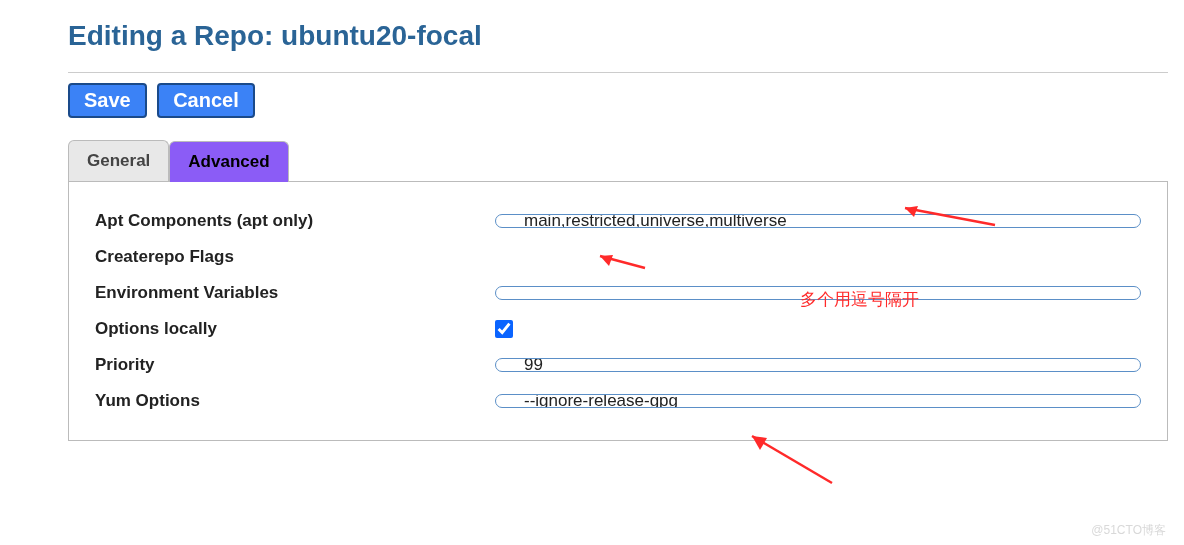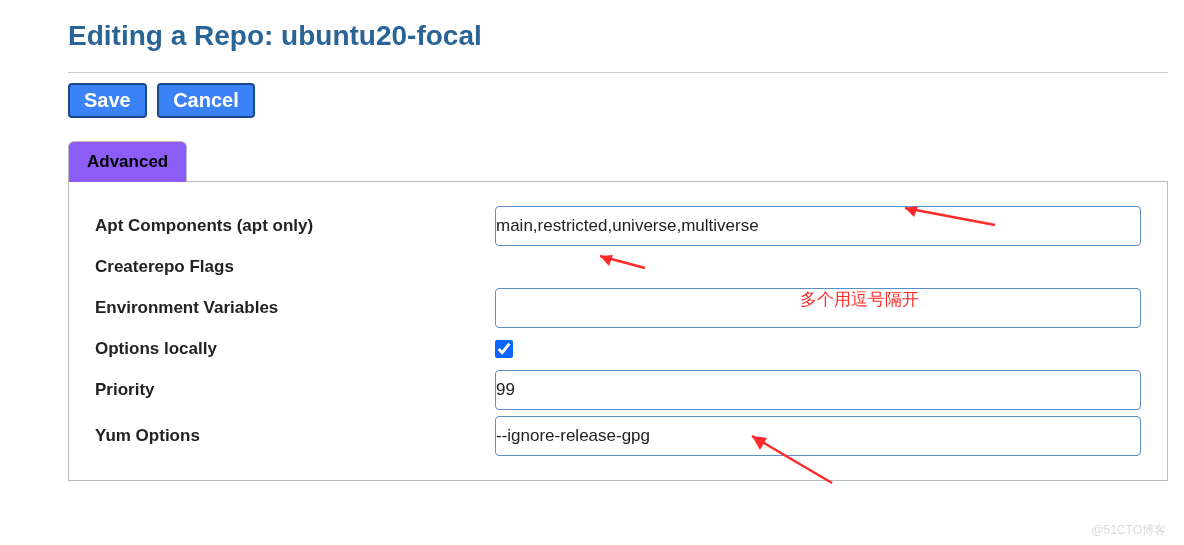--- a/index.html
+++ b/index.html
@@ -84,24 +84,24 @@
     }
     .form-label {
       width: 400px;
       font-size: 17px;
       font-weight: bold;
       color: #222;
     }
     .form-input {
       flex: 1;
       font-size: 17px;
-      padding: 3px 0;
+      padding: 3px 28px;
       border: 1px solid #5b8fc7;
-      border-radius: 4px;
-      height: 40px;
+      border-radius: 12px;
+      height: 14px;
       background: #fff;
       color: #222;
     }
     .form-checkbox {
       width: 18px;
       height: 18px;
       accent-color: #0a64ff;
       cursor: pointer;
     }
     
@@ -131,20 +131,21 @@
 <div class="container">
   <h1>Editing a Repo: ubuntu20-focal</h1>
   <hr class="hr-title">
 
   <div class="buttons">
     <button class="btn">Save</button>
     <button class="btn">Cancel</button>
   </div>
 
   <div class="tabs">
+    <div class="tab">General</div>
     <div class="tab active">Advanced</div>
   </div>
 
   <div class="panel">
 
     <div class="form-row">
       <div class="form-label">Apt Components (apt only)</div>
       <input class="form-input" value="main,restricted,universe,multiverse" style="">
     </div>
 

